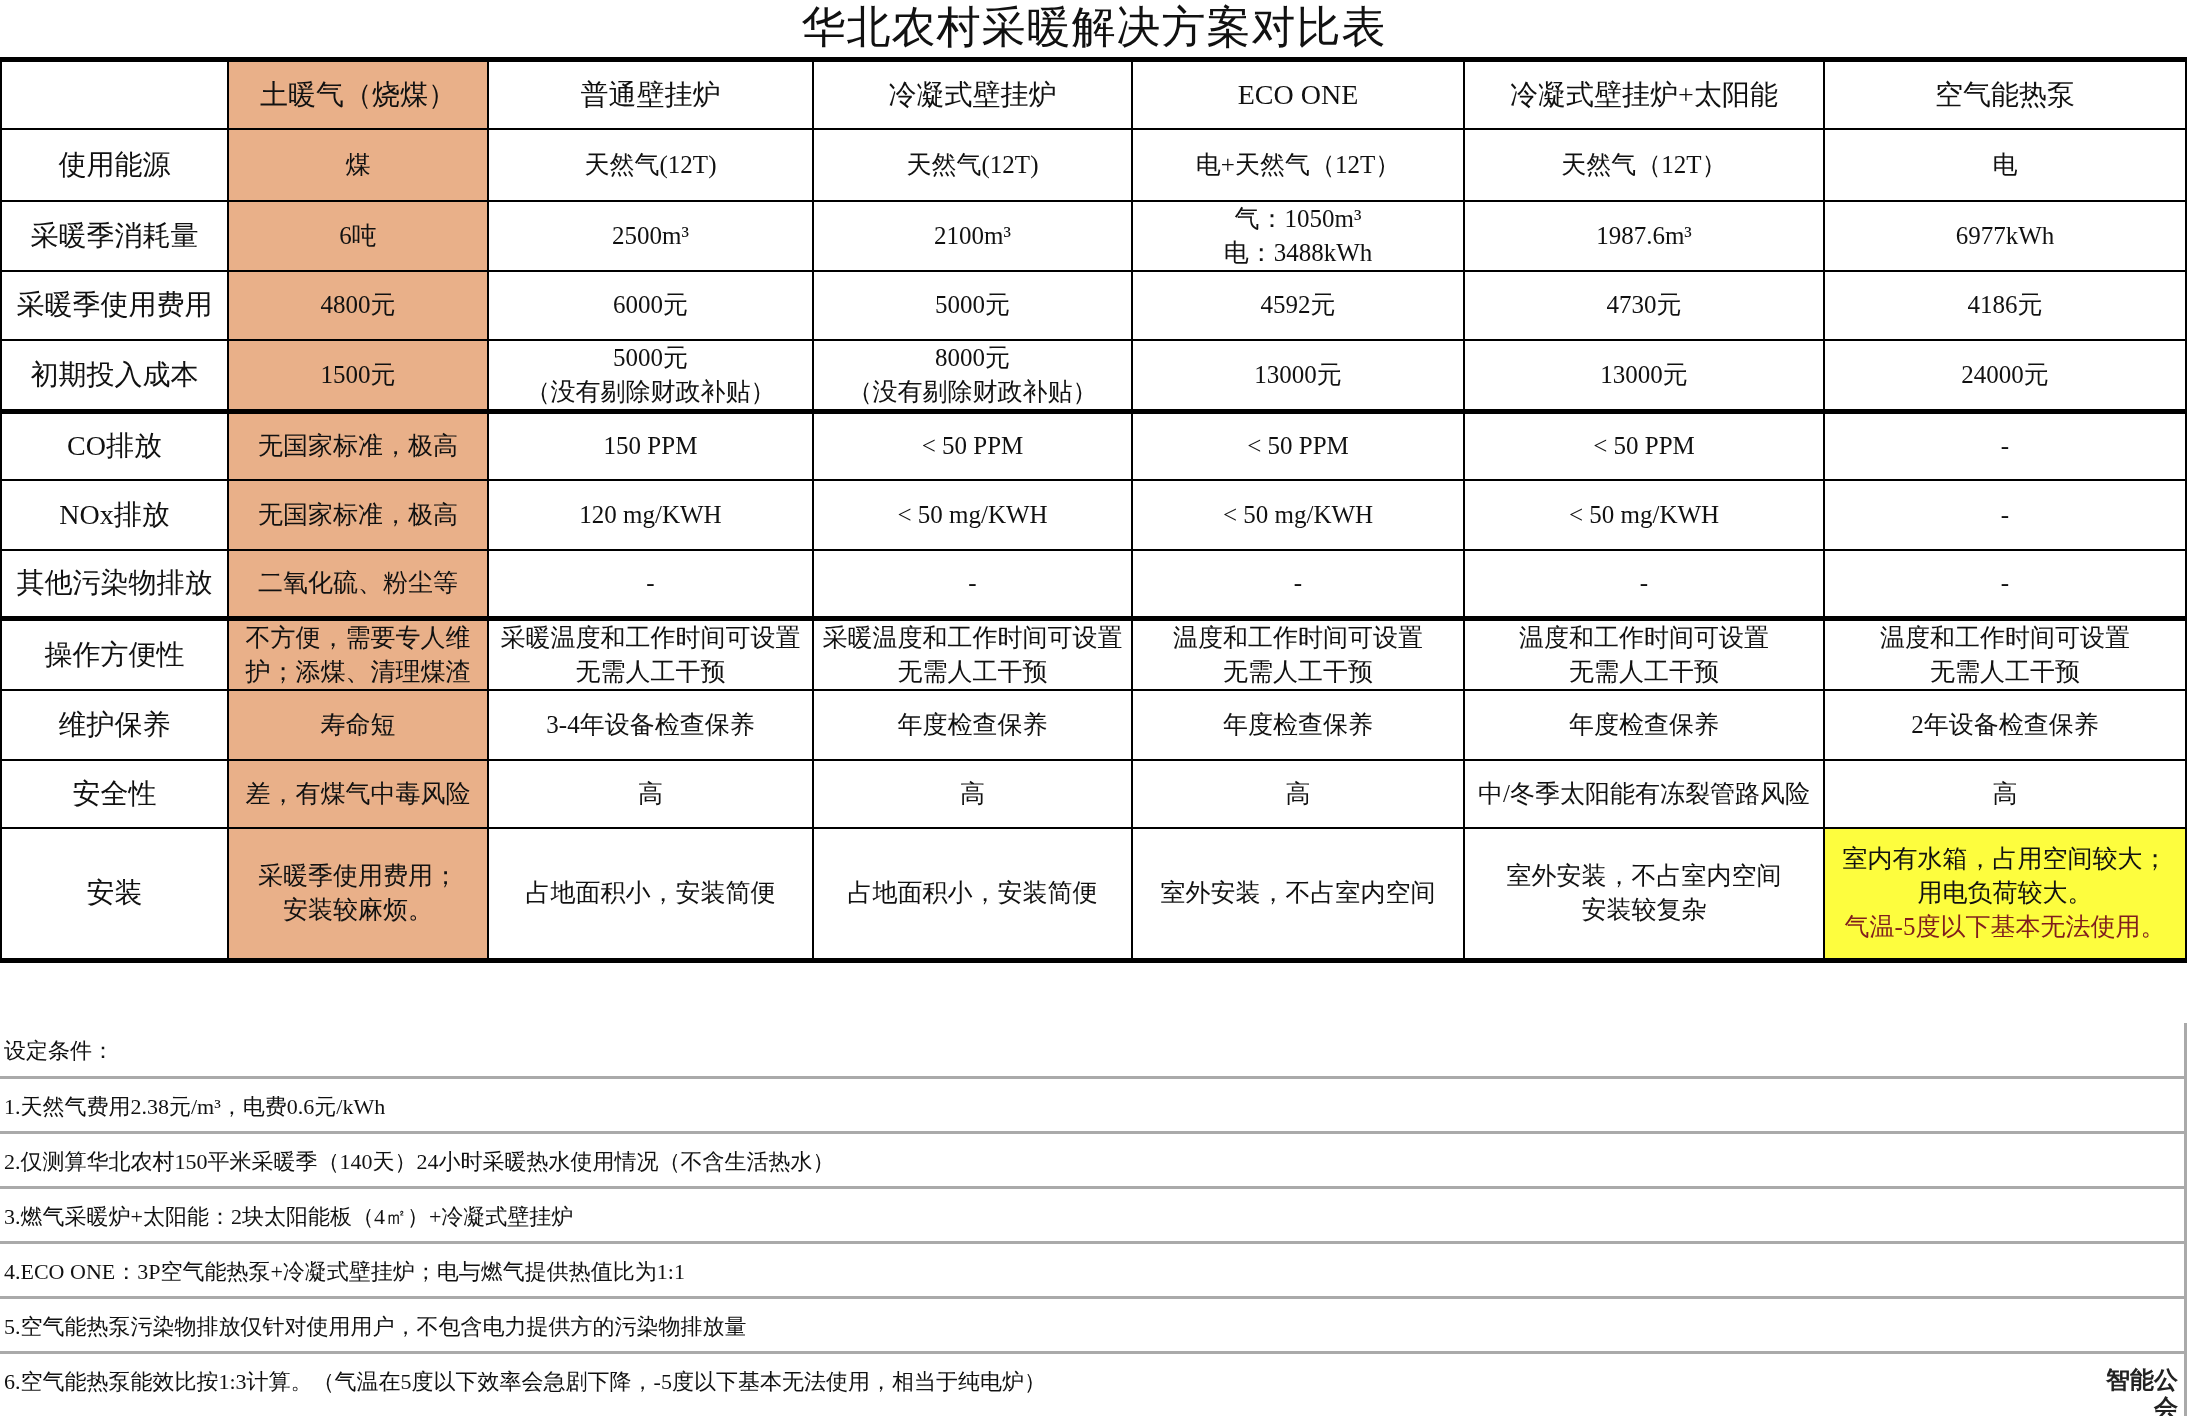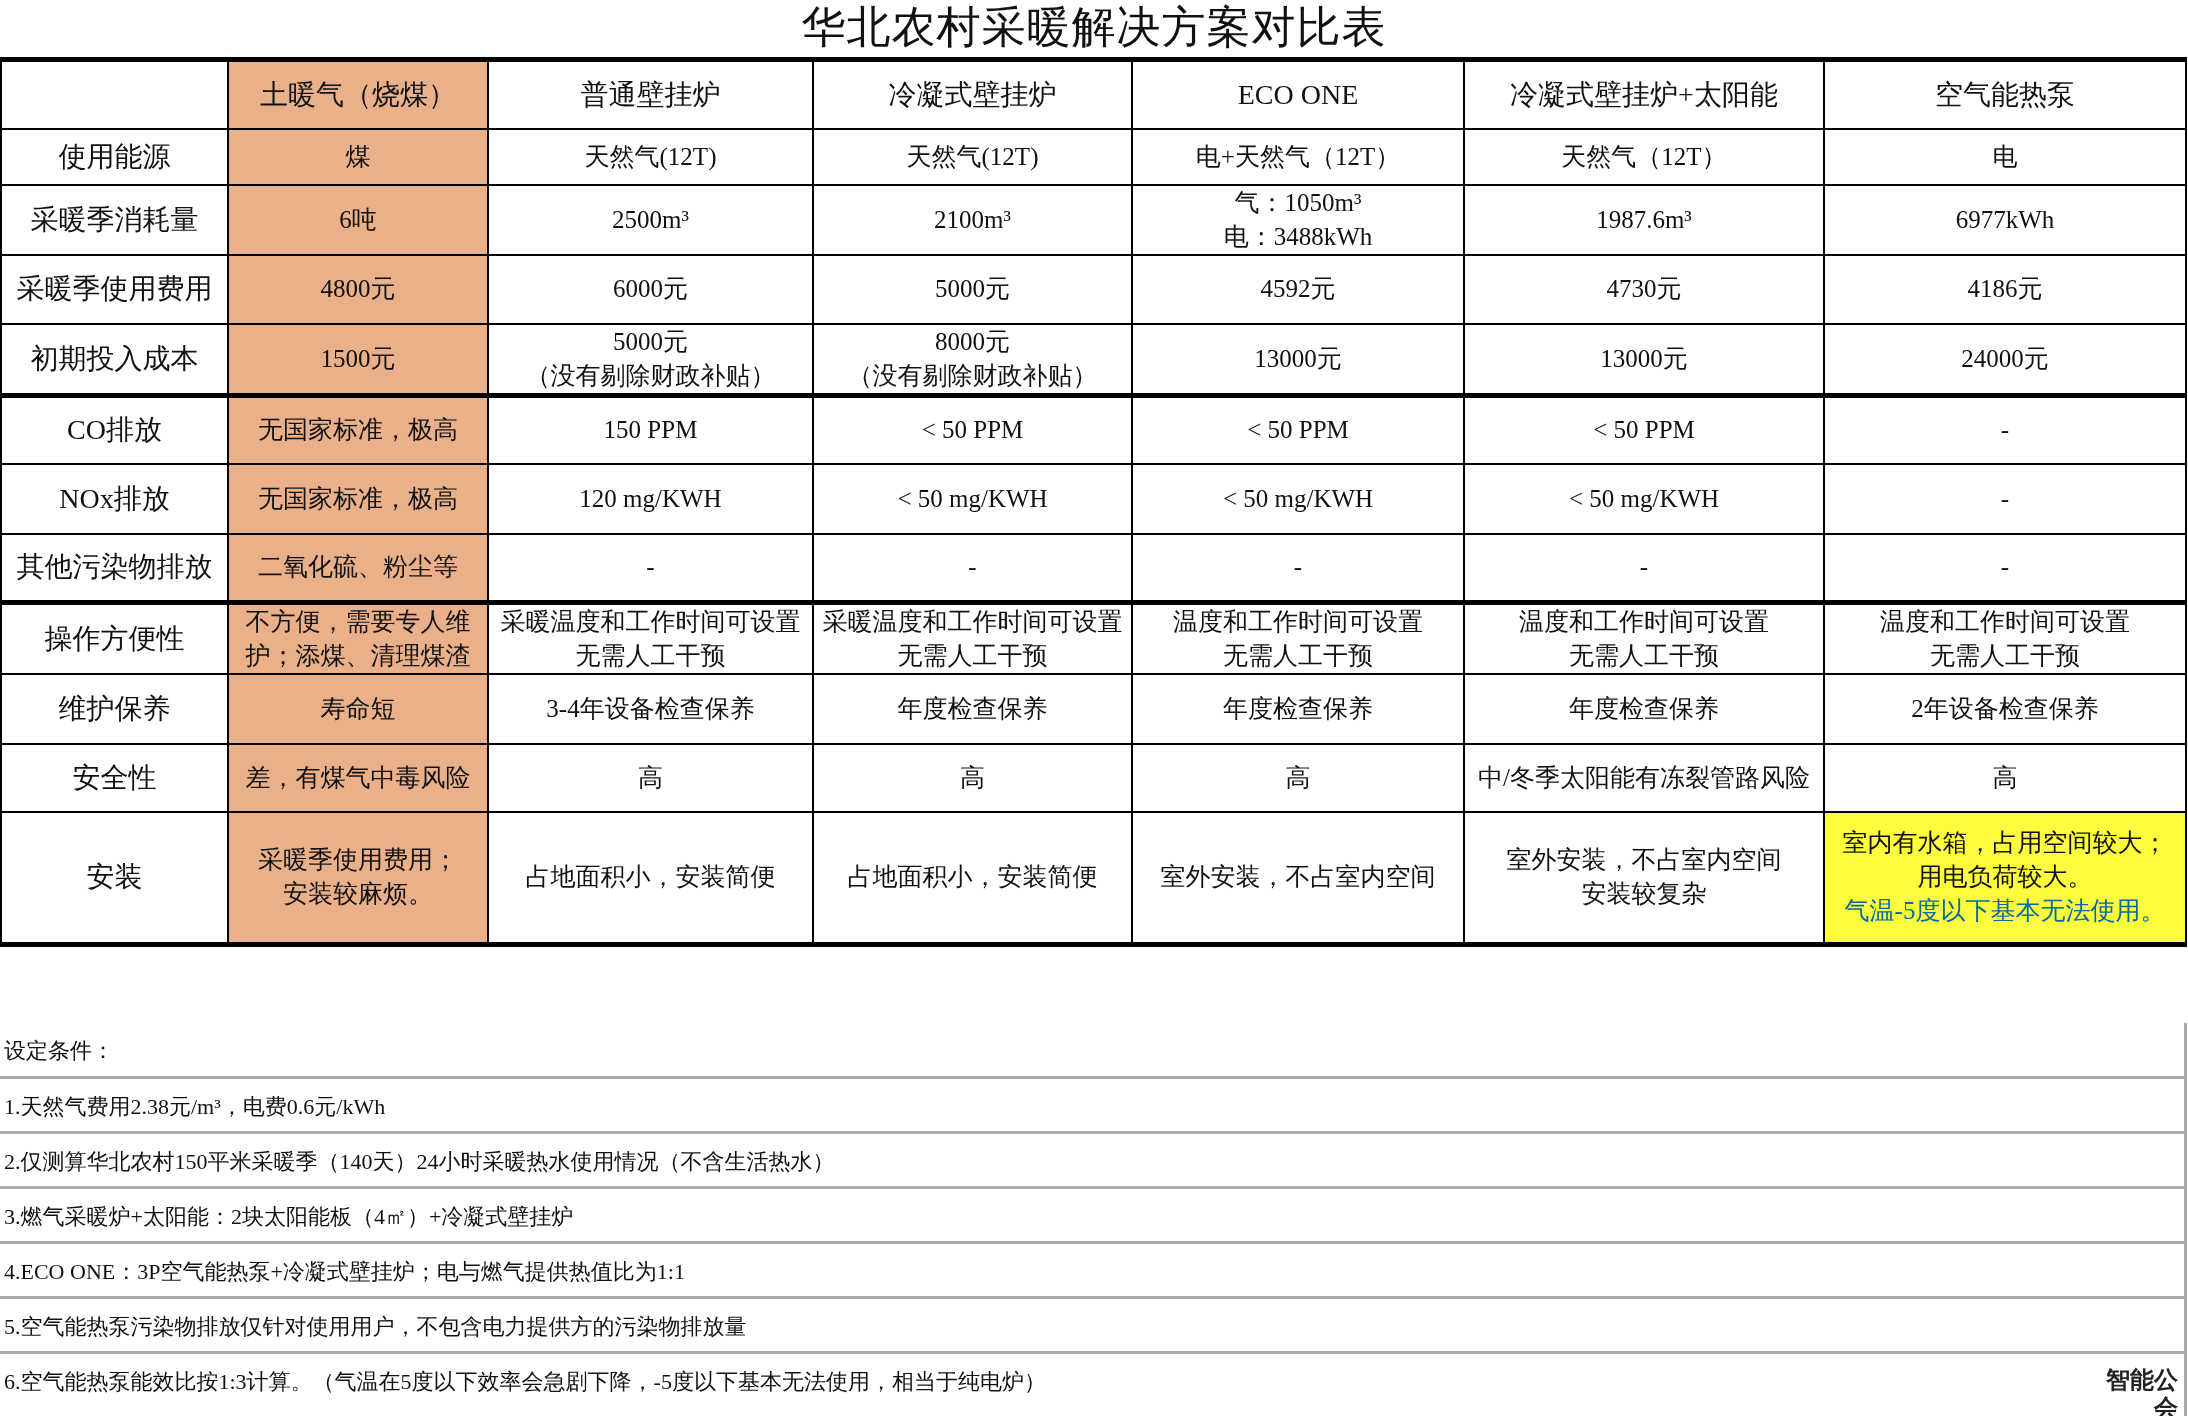--- a/index.html
+++ b/index.html
@@ -11,21 +11,21 @@
               border-collapse:collapse; table-layout:fixed;border-radius:26px; }
   table.cmp td { border:2px solid #000; text-align:center; vertical-align:middle;
                  font-size:25px; line-height:34px; padding:0 4px; overflow:hidden; }
   table.cmp tr.thick-top td { border-top-width:5px; }
   table.cmp tr:first-child td { border-top-width:5px; }
   table.cmp tr:last-child td { border-bottom-width:5px; }
   table.cmp td.rowhead { font-size:28px; }
   table.cmp td.coal { background:#e9b089; }
   table.cmp td.warn { background:#fdfd3e; }
   table.cmp td.colhead { font-size:28px; }
-  .red { color:#0369a1; }
+  .red { color:#7f1d1d; }
   .line { display:block; }
   .notes { position:absolute; left:0; top:1023px; width:2185px; }
   .note { height:55px; border-bottom:3px solid #aaa; font-size:22px; line-height:55px;
           padding-left:4px; box-sizing:border-box; }
   .note:first-child { height:56px; }
   .note:last-child { border-bottom:none; }
   .right-edge { position:absolute; left:2184px; top:1023px; width:3px; height:393px; background:#aaa; }
   .logo { position:absolute; right:10px; bottom:6px; width:90px; height:44px;
           font-family:"DejaVu Sans",sans-serif; text-align:right; color:#222; }
   .logo .big { font-size:24px; font-weight:bold; line-height:28px; }
@@ -48,21 +48,21 @@
   <tbody id="tbody">
       <tr style="height: 69px;">
         <td class="colhead"></td>
         <td class="colhead coal">土暖气（烧煤）</td>
         <td class="colhead">普通壁挂炉</td>
         <td class="colhead">冷凝式壁挂炉</td>
         <td class="colhead">ECO ONE</td>
         <td class="colhead">冷凝式壁挂炉+太阳能</td>
         <td class="colhead">空气能热泵</td>
       </tr>
-      <tr style="height: 56px; margin-top: 7px;">
+      <tr style="height: 72px; margin-top: 7px;">
         <td class="rowhead">使用能源</td>
         <td class="coal">
           <span class="line">煤</span>
         </td>
         <td class="">
           <span class="line">天然气(12T)</span>
         </td>
         <td class="">
           <span class="line">天然气(12T)</span>
         </td>

